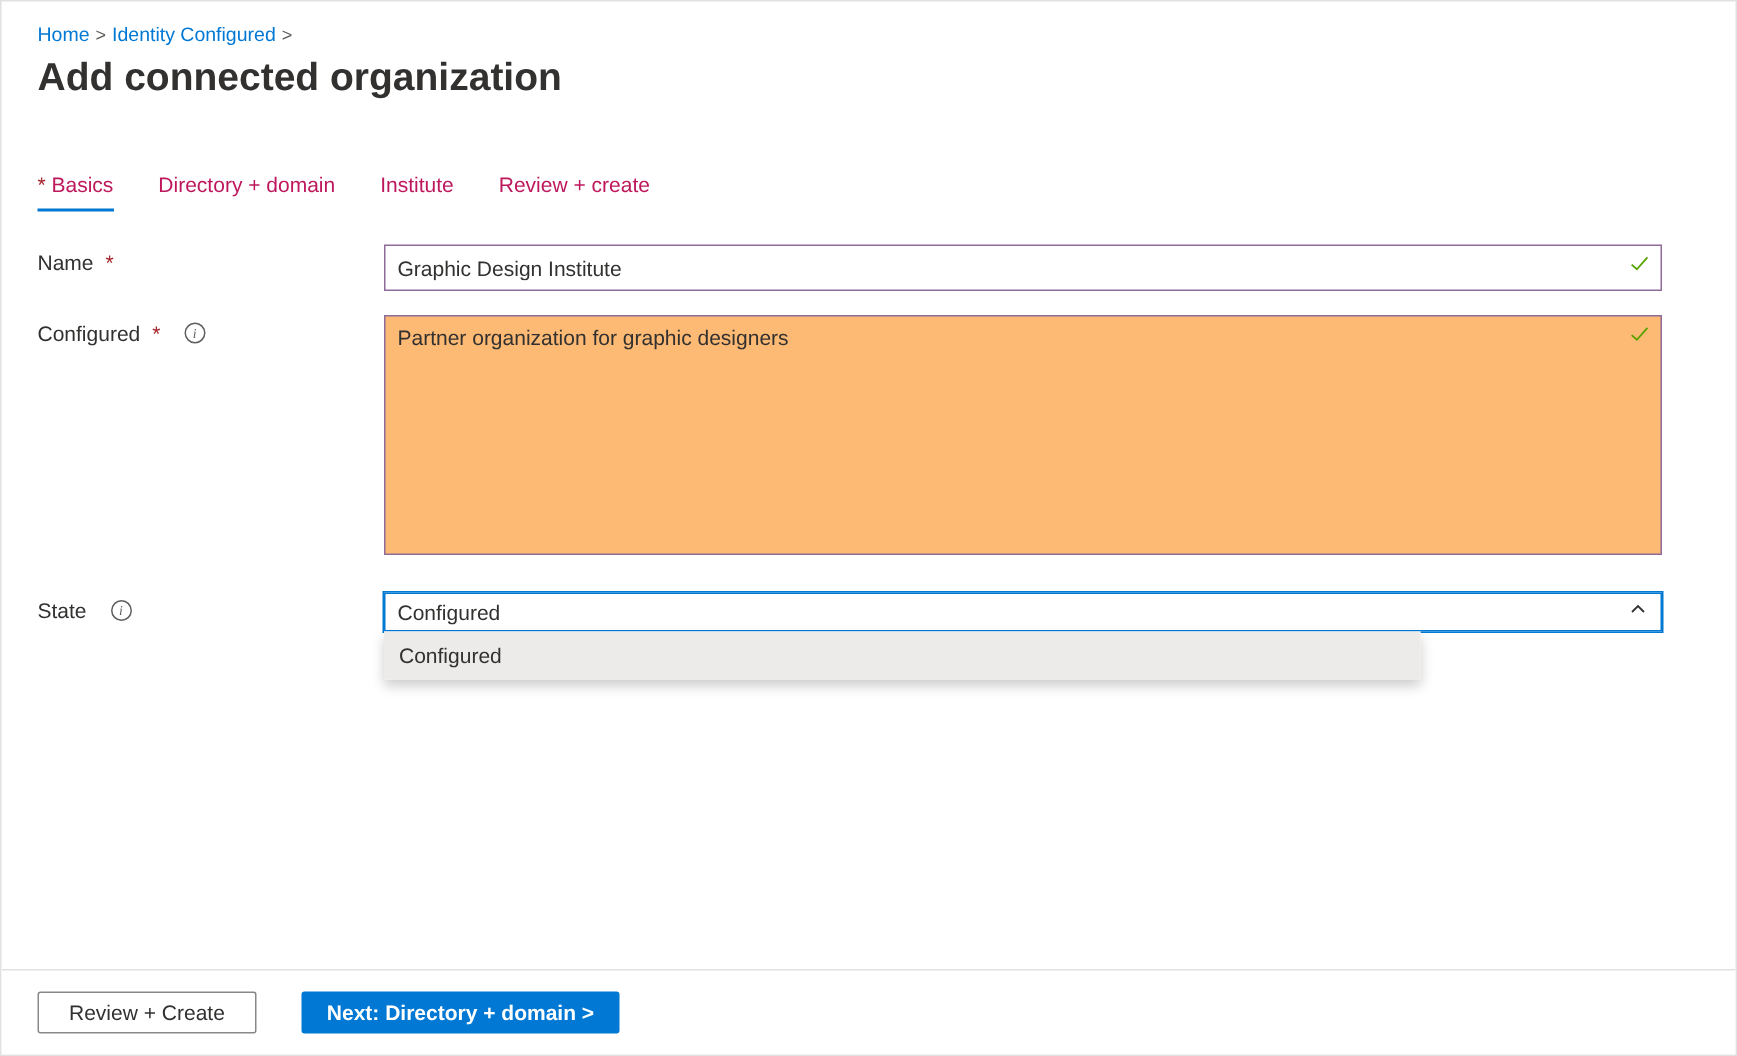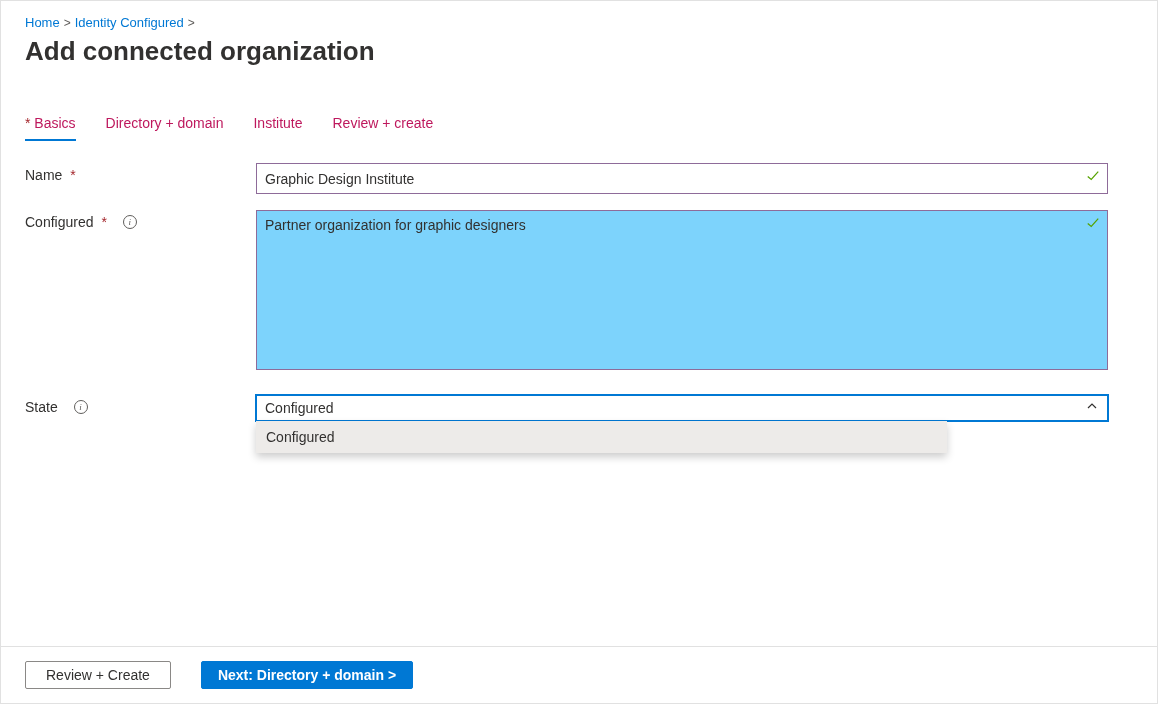--- a/index.html
+++ b/index.html
@@ -29,21 +29,21 @@
     .form-control-wrap { flex: 1; max-width: 852px; position: relative; }
     
     input.text-input {
       width: 100%; height: 31px; padding: 0 28px 0 8px;
       border: 1px solid #8e6b99; font-size: 14px; color: #323130;
       font-family: inherit; outline: none; background: #fff;
     }
     textarea.text-area {
       width: 100%; height: 160px; padding: 6px 28px 6px 8px;
       border: 1px solid #8e6b99; font-size: 14px; color: #323130;
-      font-family: inherit; resize: none; outline: none; background: #7dd3fc;
+      font-family: inherit; resize: none; outline: none; background: #fdba74;
     }
     .check-icon { position: absolute; right: 8px; top: 6px; color: #57a300; }
     
     
     .dropdown-input {
       width: 100%; height: 26px; padding: 0 28px 0 8px;
       border: 1px solid #0078d4; outline: 1px solid #0078d4;
       font-size: 14px; color: #323130; background: #fff;
       display: flex; align-items: center; cursor: pointer;
     }

